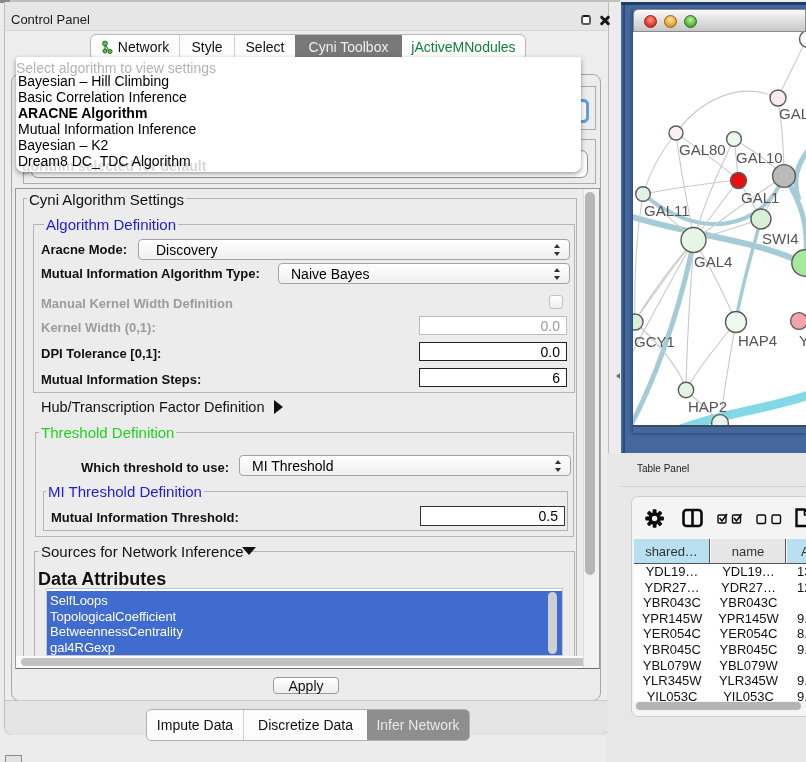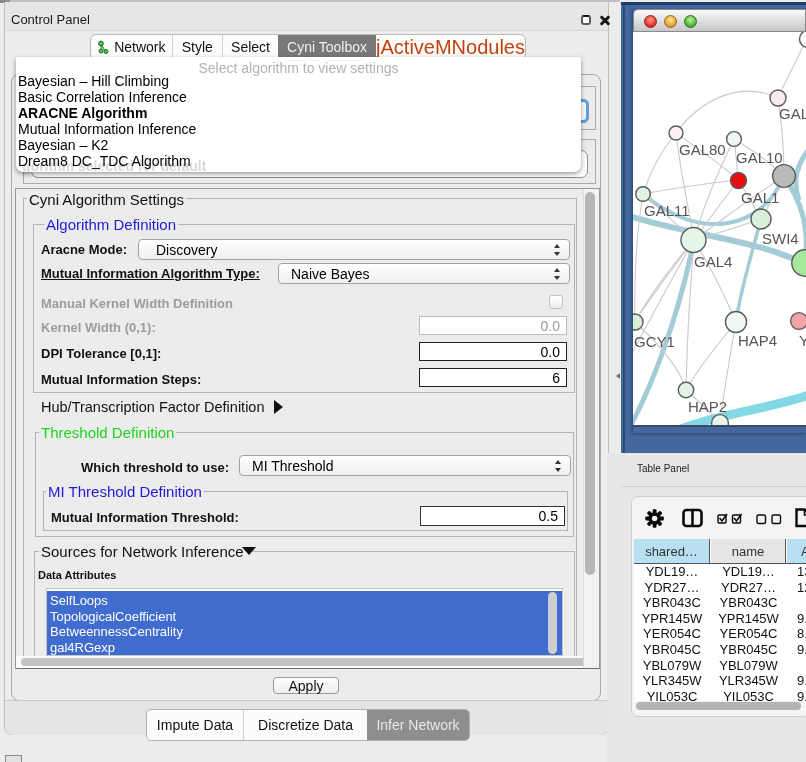--- a/index.html
+++ b/index.html
@@ -30,21 +30,21 @@
         <line x1="4" y1="4" x2="8" y2="11" stroke="#2e8b2e" stroke-width="1.2"></line>
         <line x1="4" y1="4" x2="4" y2="11" stroke="#2e8b2e" stroke-width="1.2"></line>
         <circle cx="4" cy="3.5" r="2.4" fill="#57c257" stroke="#1e6e1e"></circle>
         <circle cx="4" cy="11" r="2" fill="#57c257" stroke="#1e6e1e"></circle>
         <circle cx="9" cy="11.5" r="2" fill="#57c257" stroke="#1e6e1e"></circle>
       </svg>
       Network</div>
     <div style="width:55px;height:100%;display:flex;align-items:center;justify-content:center;border-right:1px solid #cfcfcf;font-size:14px;color:#111;">Style</div>
     <div style="width:60px;height:100%;display:flex;align-items:center;justify-content:center;font-size:14px;color:#111;">Select</div>
     <div style="width:107px;height:100%;display:flex;align-items:center;justify-content:center;font-size:14px;color:#efefef;background:#787878;">Cyni Toolbox</div>
-    <div style="flex:1;height:100%;display:flex;align-items:center;justify-content:center;font-size:20px;color:#c2410c;">jActiveMNodules</div>
+    <div style="flex:1;height:100%;display:flex;align-items:center;justify-content:center;font-size:14px;color:#15803d;">jActiveMNodules</div>
   </div>
 
   <div class="abs" style="left:6px;top:72px;width:590px;height:627px;border:1px solid #a8a8a8;border-radius:8px;background:#ececec;"></div>
 
   <div class="abs" style="left:18px;top:84px;width:573px;height:44px;border:1px solid #ababab;"></div>
   <div class="abs" style="left:26px;top:97px;width:558px;height:24px;background:#fff;border:1px solid #9a9a9a;border-radius:5px;"></div>
   <div class="abs" style="left:567px;top:97px;width:17px;height:24px;border:3px solid #5e9fe0;border-radius:6px;background:#fdfdfd;"></div>
 
   <div class="abs" style="left:18px;top:137px;width:573px;height:45px;border:1px solid #ababab;"></div>
   <div class="abs" style="left:26px;top:148px;width:557px;height:28px;background:#fff;border:1px solid #8f8f8f;border-radius:7px;"></div>
@@ -56,21 +56,21 @@
 
   <div class="abs" style="left:28px;top:222px;width:542px;height:169px;border:1px solid #b4b4b4;"></div>
   <div class="abs" style="left:39px;top:214px;background:#ececec;padding:0 2px;font-size:15px;color:#2219d6;">Algorithm Definition</div>
 
   <div class="abs lbl" style="left:36px;top:240px;">Aracne Mode:</div>
   <div class="combo abs" style="left:133px;top:237px;width:432px;height:21px;">
       <span class="ct" style="margin-left:17px;">Discovery</span>
       <span class="arr"></span>
     </div>
 
-  <div class="abs lbl" style="left:36px;top:264px;text-decoration:underline;">Mutual Information Algorithm Type:</div>
+  <div class="abs lbl" style="left:36px;top:264px;">Mutual Information Algorithm Type:</div>
   <div class="combo abs" style="left:273px;top:261px;width:292px;height:21px;">
       <span class="ct">Naive Bayes</span>
       <span class="arr"></span>
     </div>
 
   <div class="abs lbl" style="left:36px;top:294px;color:#9c9c9c;">Manual Kernel Width Definition</div>
   <div class="abs" style="left:544px;top:293px;width:14px;height:14px;border:1px solid #c2c2c2;border-radius:3px;background:linear-gradient(#ffffff,#ededed);"></div>
 
   <div class="abs lbl" style="left:36px;top:318px;color:#9c9c9c;">Kernel Width (0,1):</div>
   <div class="abs field" style="left:414px;top:314px;width:148px;height:19px;border:1px solid #bdbdbd;color:#9c9c9c;">0.0</div>
@@ -96,21 +96,21 @@
   <div class="abs" style="left:38px;top:489px;width:525px;height:40px;border:1px solid #b4b4b4;"></div>
   <div class="abs" style="left:41px;top:481px;background:#ececec;padding:0 2px;font-size:15px;color:#2219d6;">MI Threshold Definition</div>
 
   <div class="abs lbl" style="left:46px;top:508px;">Mutual Information Threshold:</div>
   <div class="abs field" style="left:415px;top:504px;width:145px;height:20px;border:1px solid #333;color:#000;">0.5</div>
 
   <div class="abs" style="left:29px;top:549px;width:541px;height:117px;border:1px solid #b4b4b4;border-bottom:none;"></div>
   <div class="abs" style="left:34px;top:541px;background:#ececec;padding:0 2px;font-size:15px;color:#111;">Sources for Network Inference</div>
   <div class="abs" style="left:237px;top:545px;width:0;height:0;border-top:8px solid #111;border-left:7px solid transparent;border-right:7px solid transparent;"></div>
 
-  <div class="abs" style="left:33px;top:567px;font-size:11px;font-weight:bold;color:#111;">Data Attributes</div>
+  <div class="abs" style="left:33px;top:567px;font-size:18px;font-weight:bold;color:#111;">Data Attributes</div>
 
   <div class="abs" style="left:41px;top:586px;width:517px;height:68px;background:#fff;border:1px solid #c6c6c6;overflow:hidden;">
     <div style="position:absolute;left:0;top:2px;width:100%;height:66px;background:#3f6cce;"></div>
     <div style="position:absolute;left:3px;top:4px;font-size:13px;color:#fff;line-height:15.7px;">SelfLoops<br>TopologicalCoefficient<br>BetweennessCentrality<br>gal4RGexp</div>
     <div style="position:absolute;right:5px;top:3px;width:9px;height:62px;background:#cfcfcf;border-radius:5px;"></div>
   </div>
 
   <div class="abs" style="left:11px;top:654px;width:583px;height:13px;background:#fbfbfb;border-bottom:1px solid #6e6e6e;"></div>
   <div class="abs" style="left:16px;top:656px;width:567px;height:8px;background:#c2c2c2;border-radius:4px;"></div>
 
@@ -122,21 +122,21 @@
   <div class="abs" style="left:0;top:698px;width:100%;height:35px;background:#e4e4e4;border-top:1px solid #c9c9c9;border-radius:0 0 8px 8px;"></div>
 
   <div class="abs" style="left:141px;top:707px;width:324px;height:32px;background:#fcfcfc;border:1px solid #b0b0b0;border-radius:5px;overflow:hidden;display:flex;">
     <div style="width:97px;display:flex;align-items:center;justify-content:center;border-right:1px solid #cfcfcf;font-size:14px;color:#111;white-space:nowrap;">Impute Data</div>
     <div style="width:123px;display:flex;align-items:center;justify-content:center;font-size:14px;color:#111;white-space:nowrap;">Discretize Data</div>
     <div style="flex:1;display:flex;align-items:center;justify-content:center;font-size:14px;color:#e8e8e8;background:#8e8e8e;white-space:nowrap;">Infer Network</div>
   </div>
 </div>
 
 <div class="abs" id="popup" style="left:16px;top:57px;width:565px;height:115px;background:#fff;border-radius:2px 2px 7px 7px;box-shadow:0 2px 5px rgba(0,0,0,0.4);">
-  <div style="position:absolute;left:0;top:3px;width:100%;text-align:center;font-size:14px;color:#b2b2b2;">Select algorithm to view settings</div>
+  <div style="position:absolute;left:0;top:3px;width:100%;font-size:14px;color:#b2b2b2;">Select algorithm to view settings</div>
   <div style="position:absolute;left:2px;top:17px;font-size:14px;color:#000;line-height:15.9px;">Bayesian – Hill Climbing<br>Basic Correlation Inference<br><b>ARACNE Algorithm</b><br>Mutual Information Inference<br>Bayesian – K2<br>Dream8 DC_TDC Algorithm</div>
 </div>
 
 <div class="abs" style="left:22px;top:158px;width:186px;overflow:hidden;font-size:14px;font-weight:bold;color:rgba(40,40,40,0.18);white-space:nowrap;">gorithm selected for default mode</div>
 
 <div class="abs" style="left:5px;top:755px;width:17px;height:12px;background:#e2e2e2;border:1.5px solid #8a8a8a;border-bottom:none;"></div>
 
 <div class="abs" id="desk" style="left:621px;top:2px;width:185px;height:451px;background:#44689d;">
   <div style="position:absolute;left:0;top:0;width:100%;height:3px;background:#1f3c66;"></div>
   <div style="position:absolute;left:2px;top:3px;width:2px;height:100%;background:#2b4a78;"></div>

